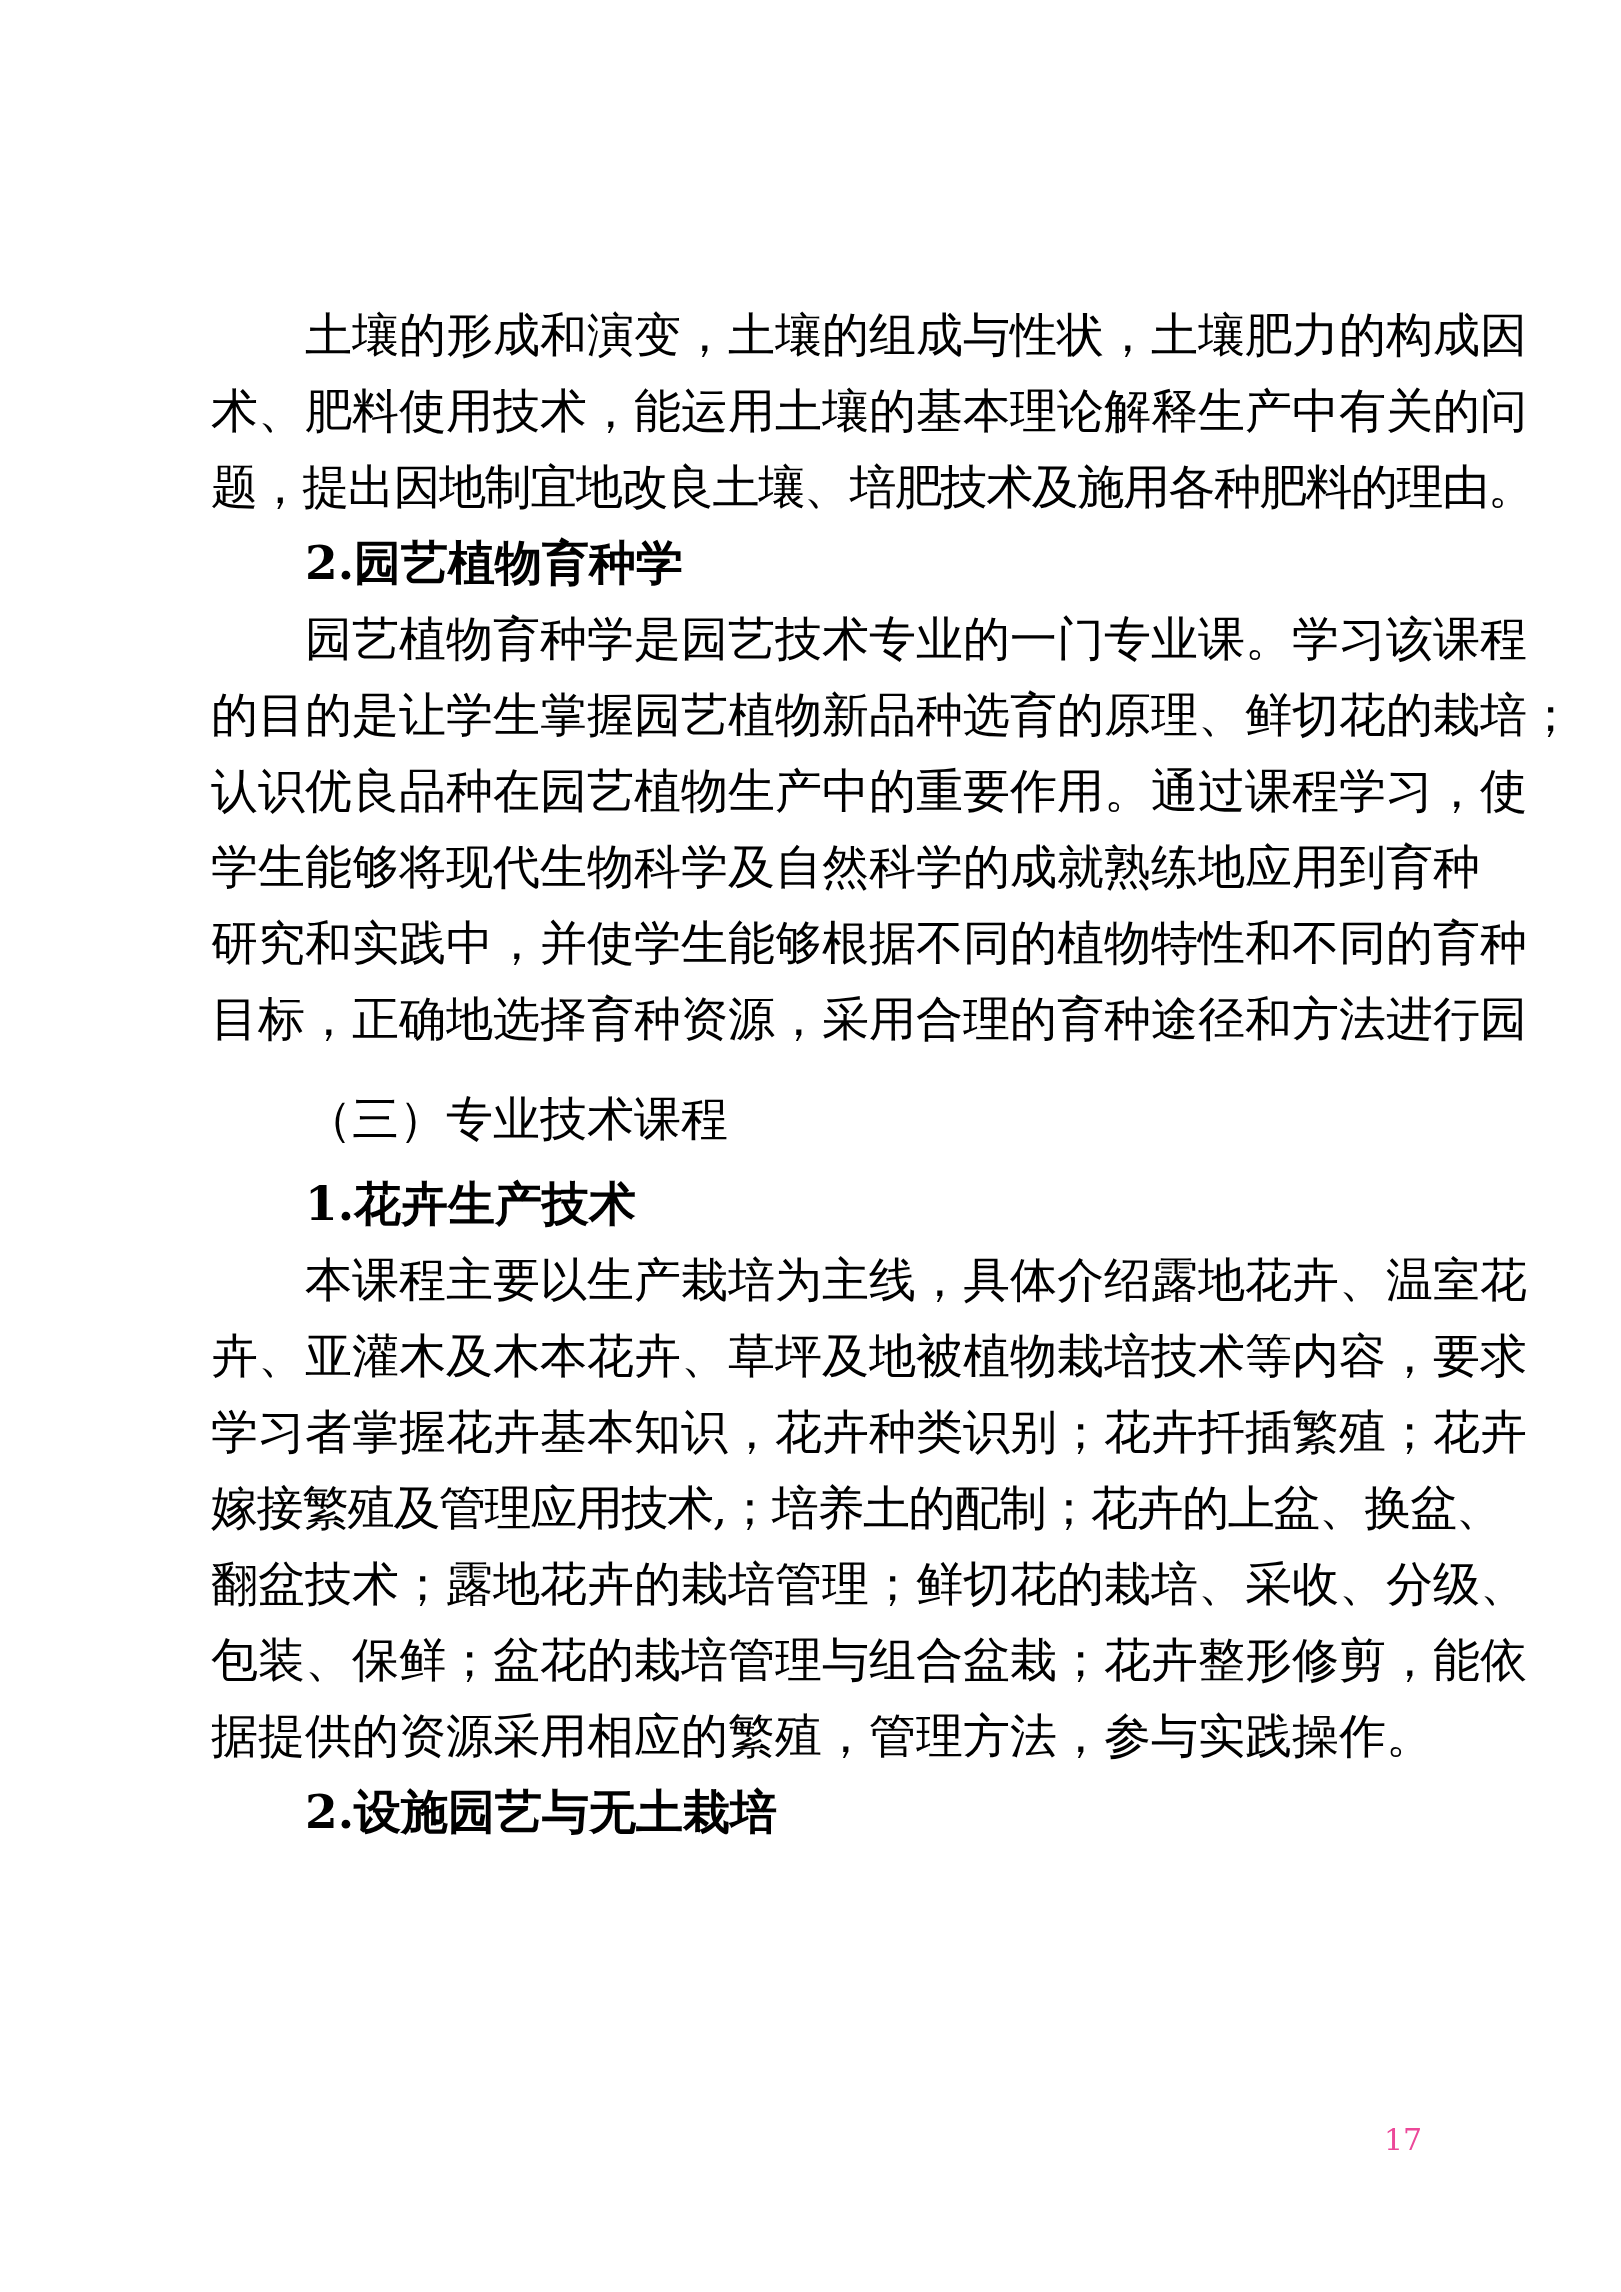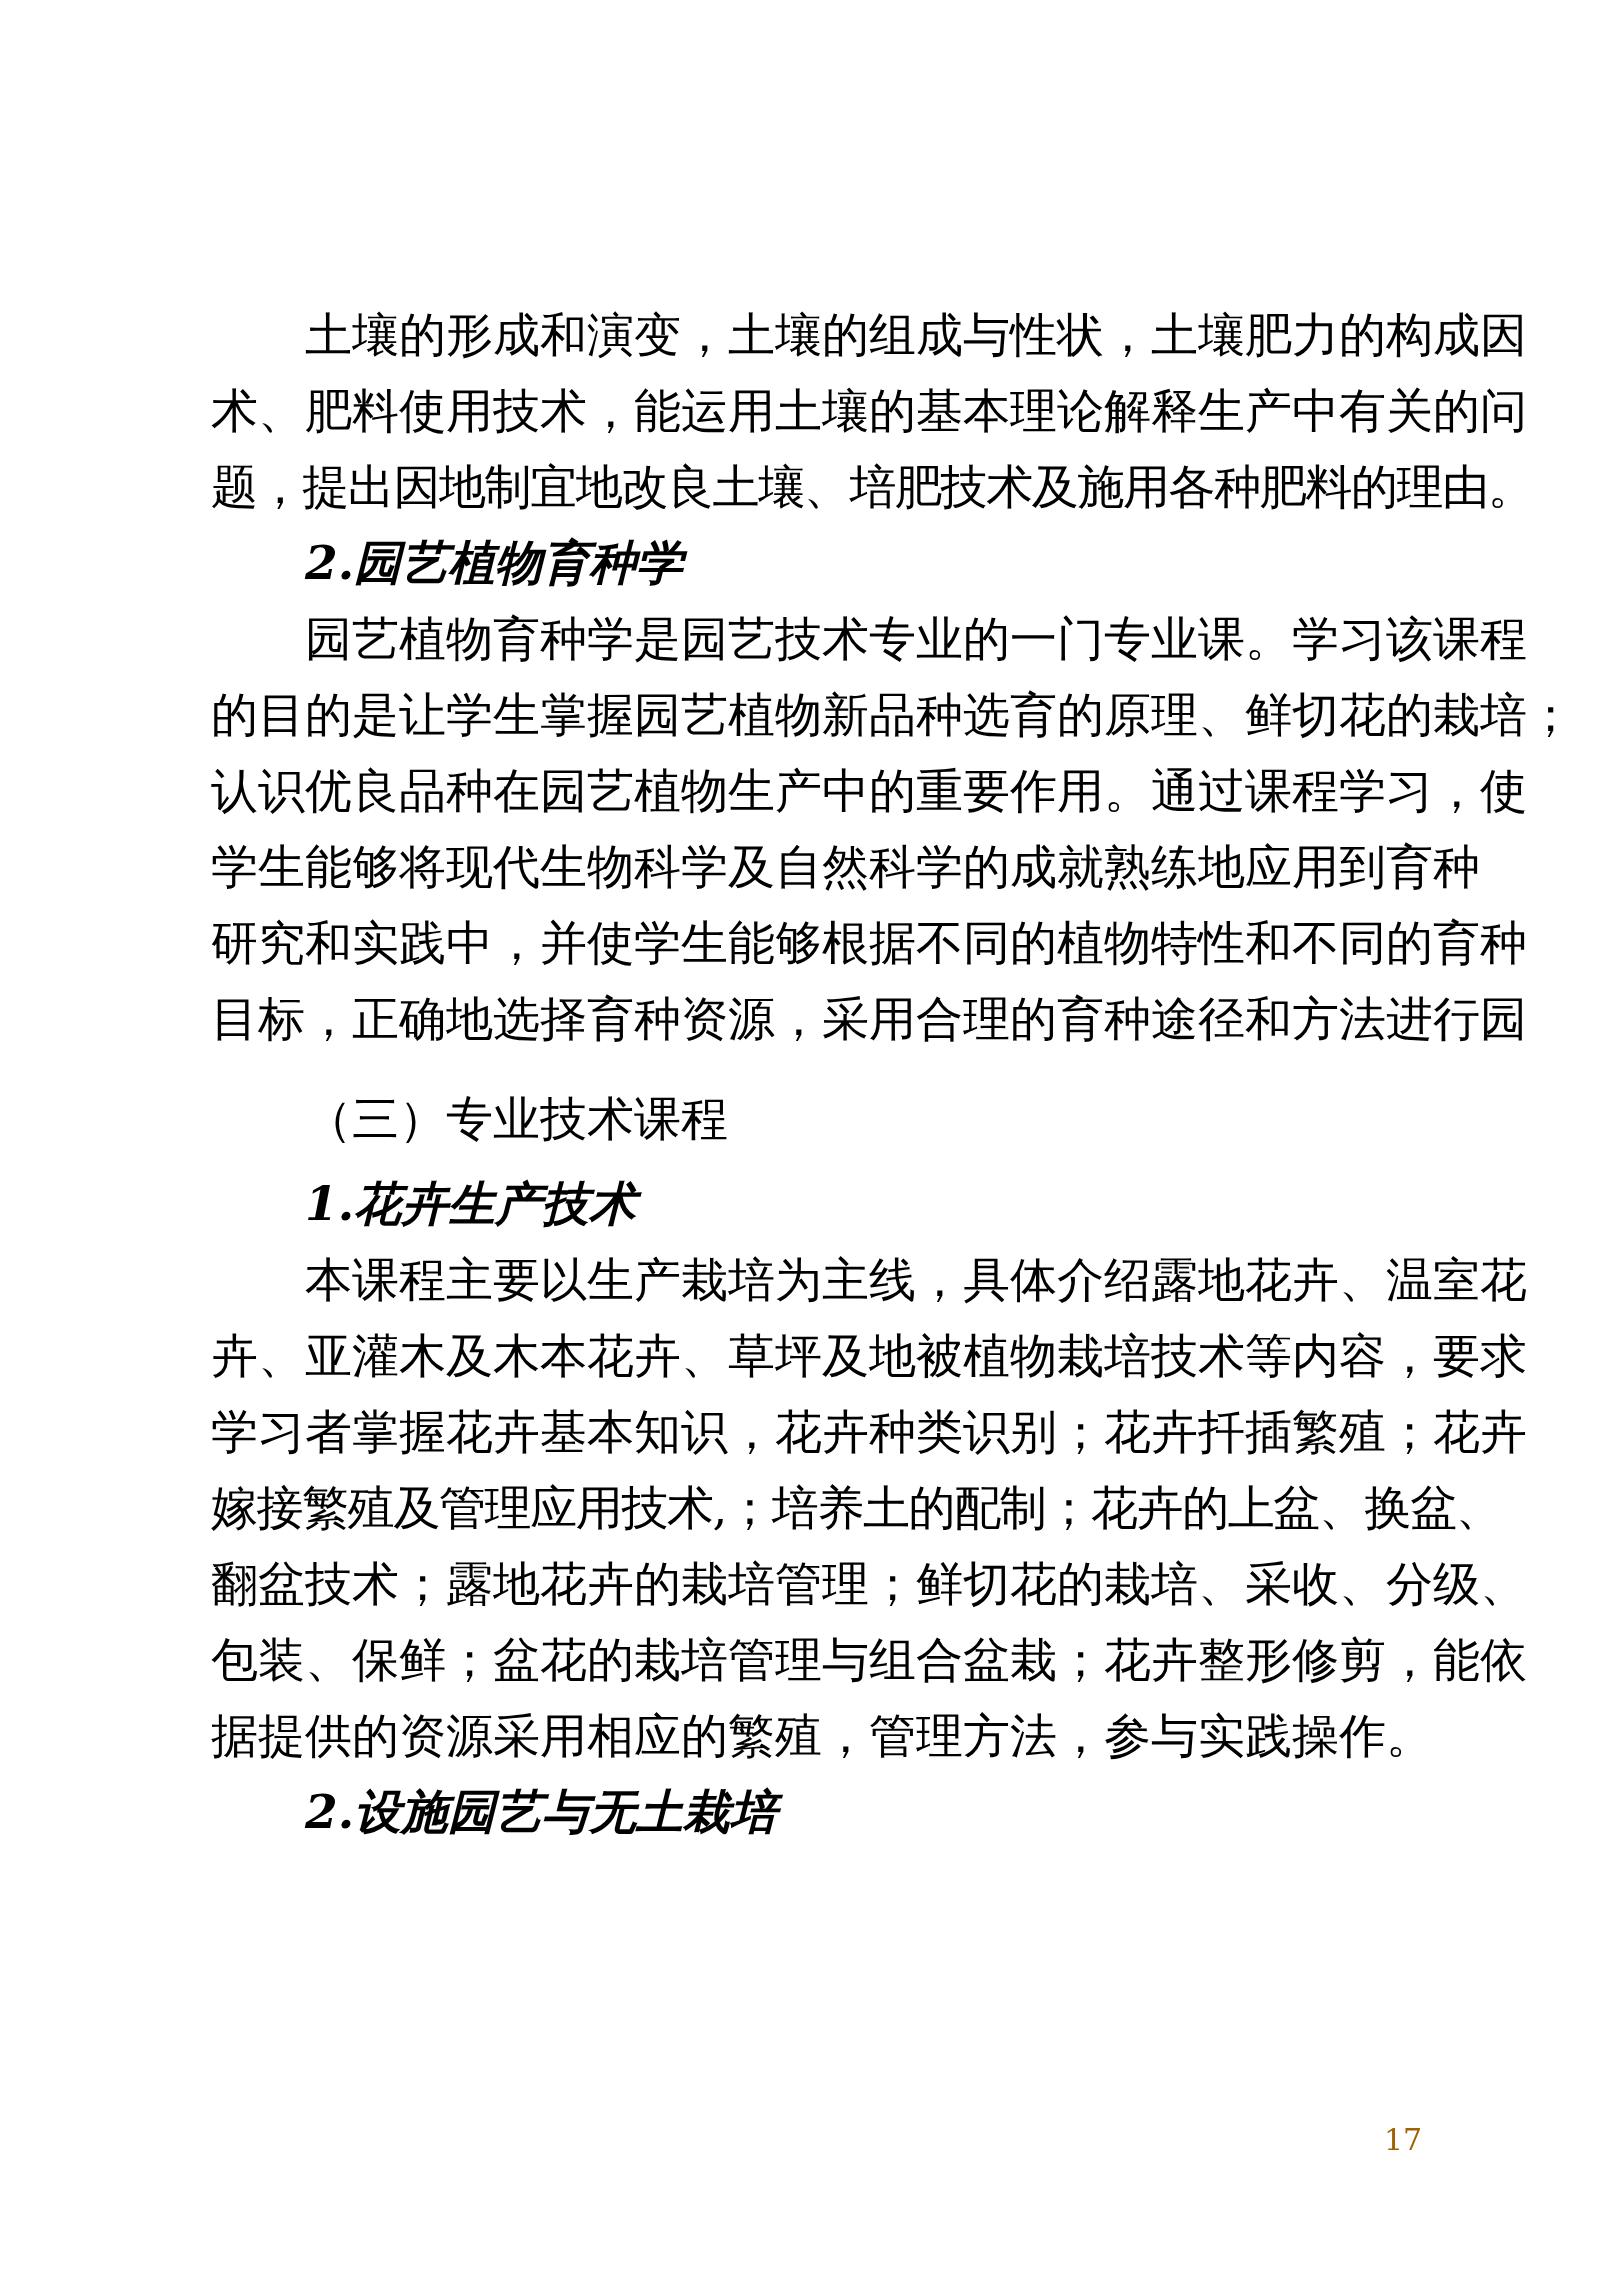--- a/index.html
+++ b/index.html
@@ -39,33 +39,32 @@
   }
   .fill {
     text-align: justify;
     text-align-last: justify;
   }
   .tight {
     letter-spacing: -1.4px;
   }
   .style-heading {
     font-weight: bold;
-    font-style: italic;
   }
   .style-section {
     margin-top: 23.5px;
     margin-bottom: 9.8px;
   }
   .page-number {
     position: absolute;
     left: 1384px;
     top: 2123px;
     font-size: 30px;
     line-height: 33px;
-    color: #a16207;
+    color: #ec4899;
   }
 </style>
 </head>
 <body>
 
 <div class="page">
   <div class="content" id="content">
       <div class="line style-body indent fill">土壤的形成和演变，土壤的组成与性状，土壤肥力的构成因</div>
       <div class="line style-body fill">术、肥料使用技术，能运用土壤的基本理论解释生产中有关的问</div>
       <div class="line style-body tight">题，提出因地制宜地改良土壤、培肥技术及施用各种肥料的理由。</div>

